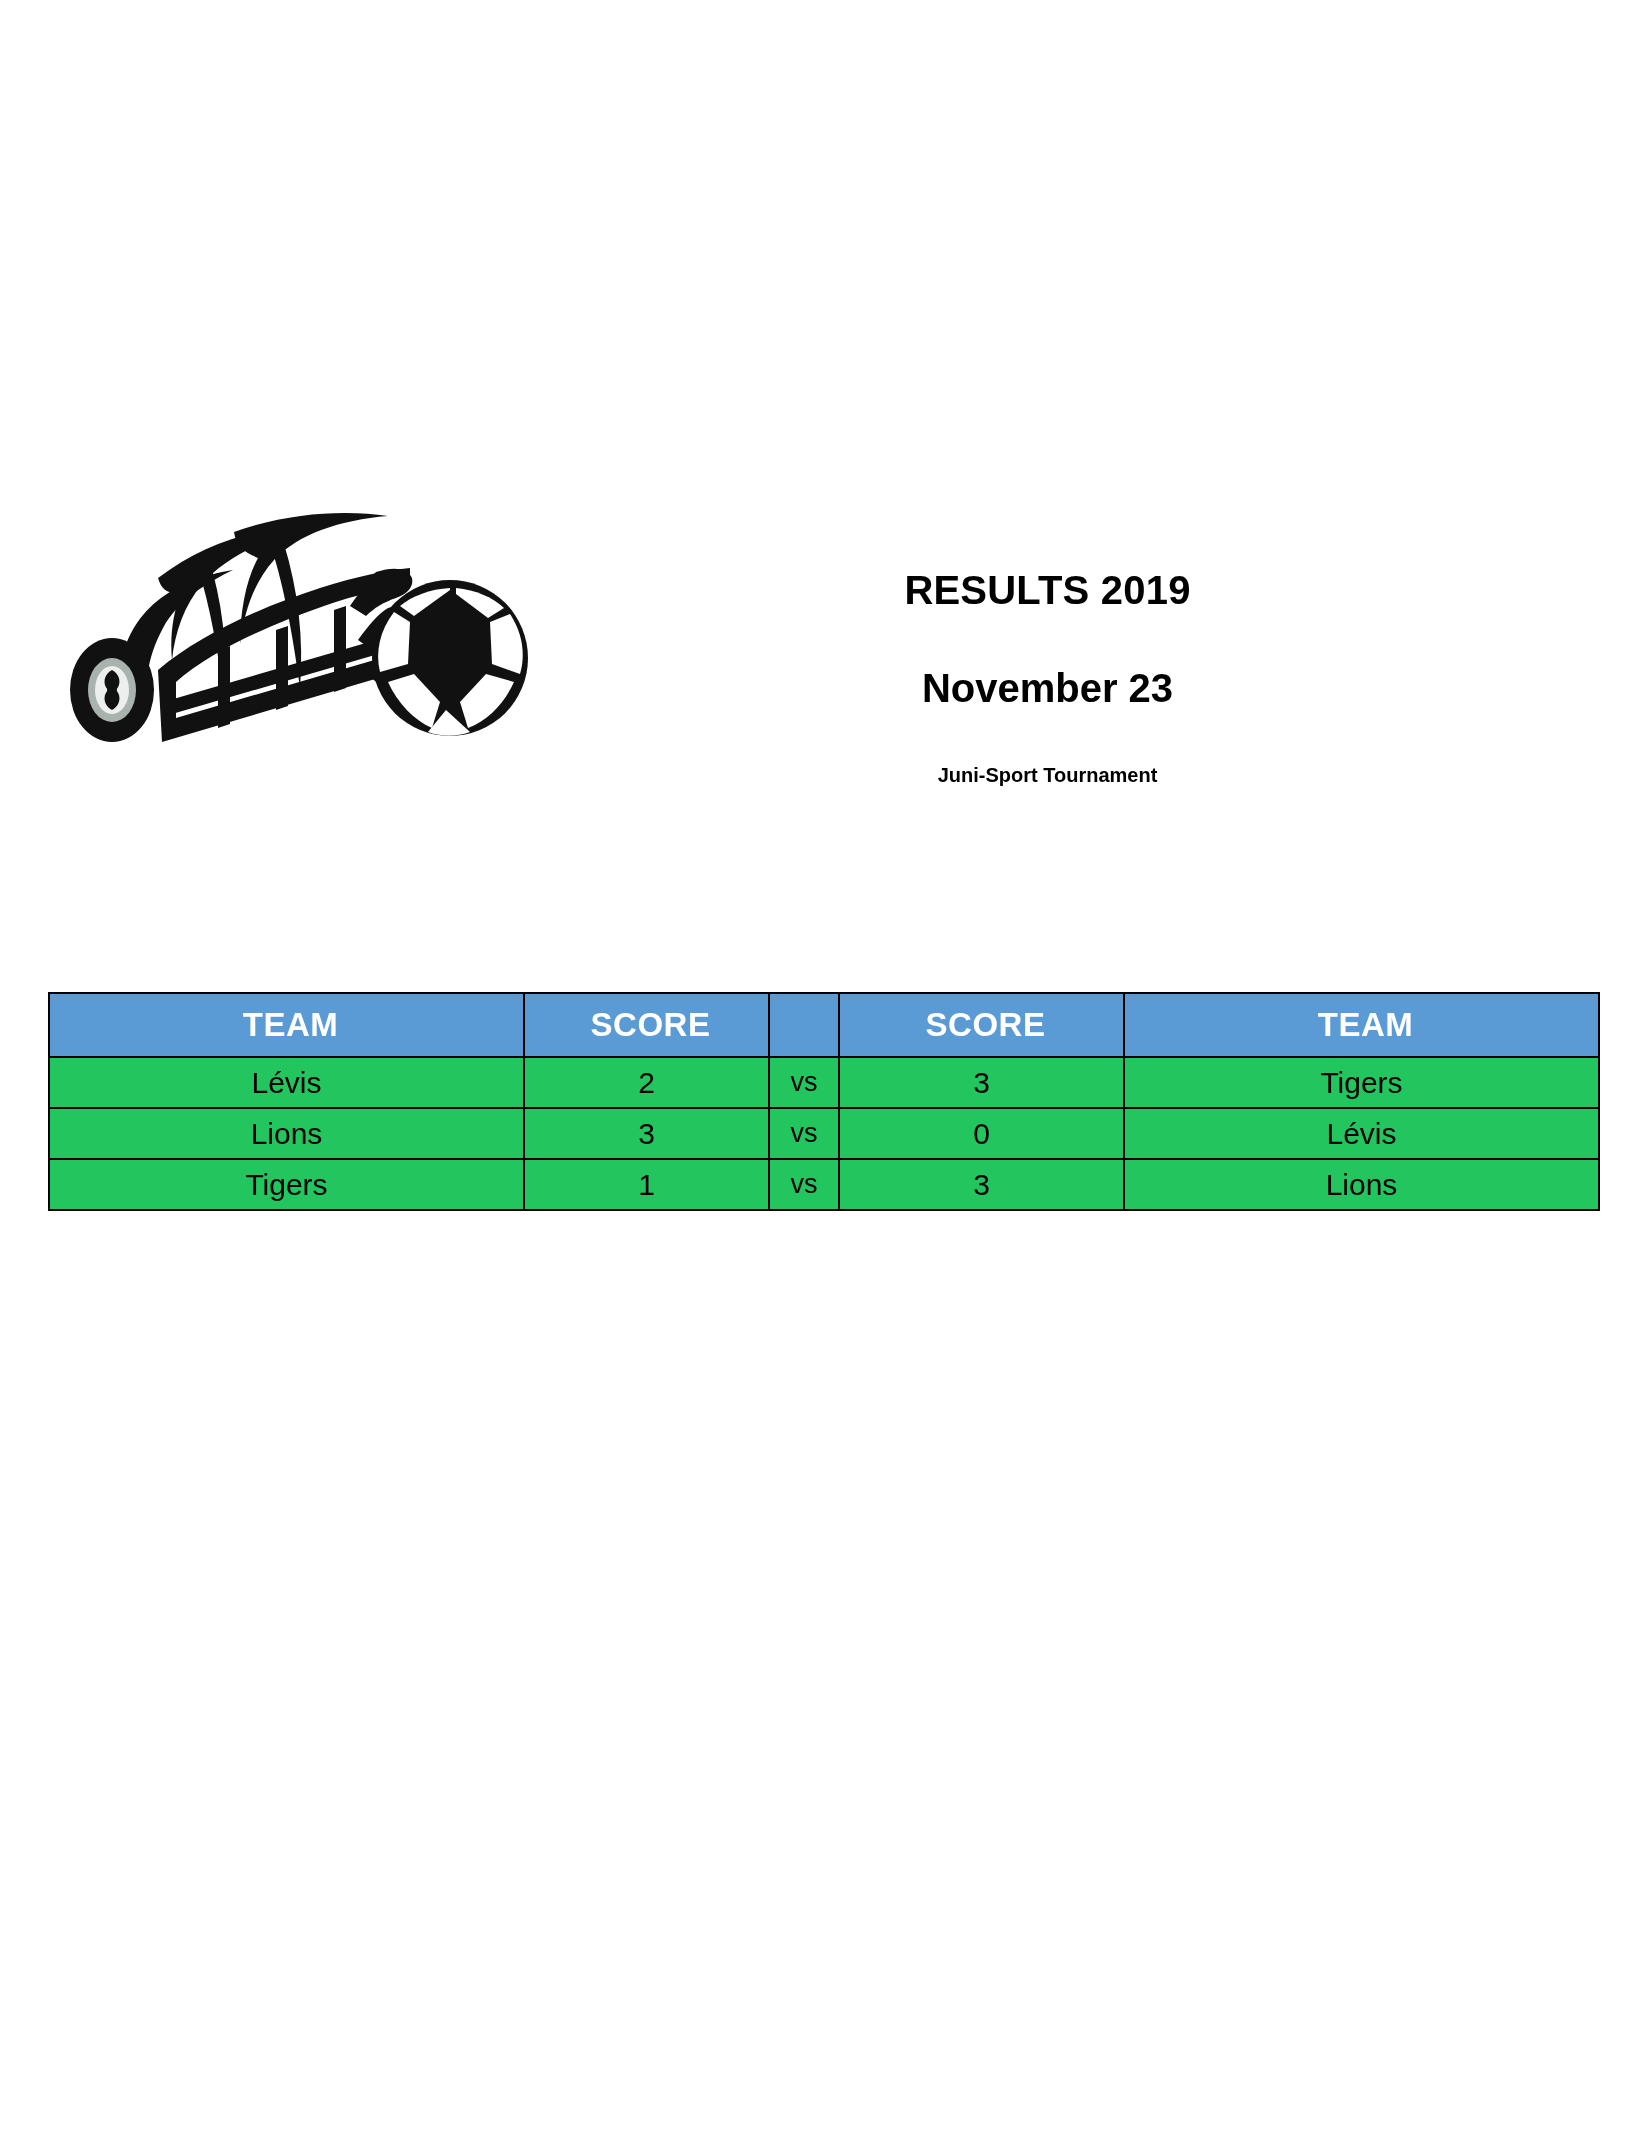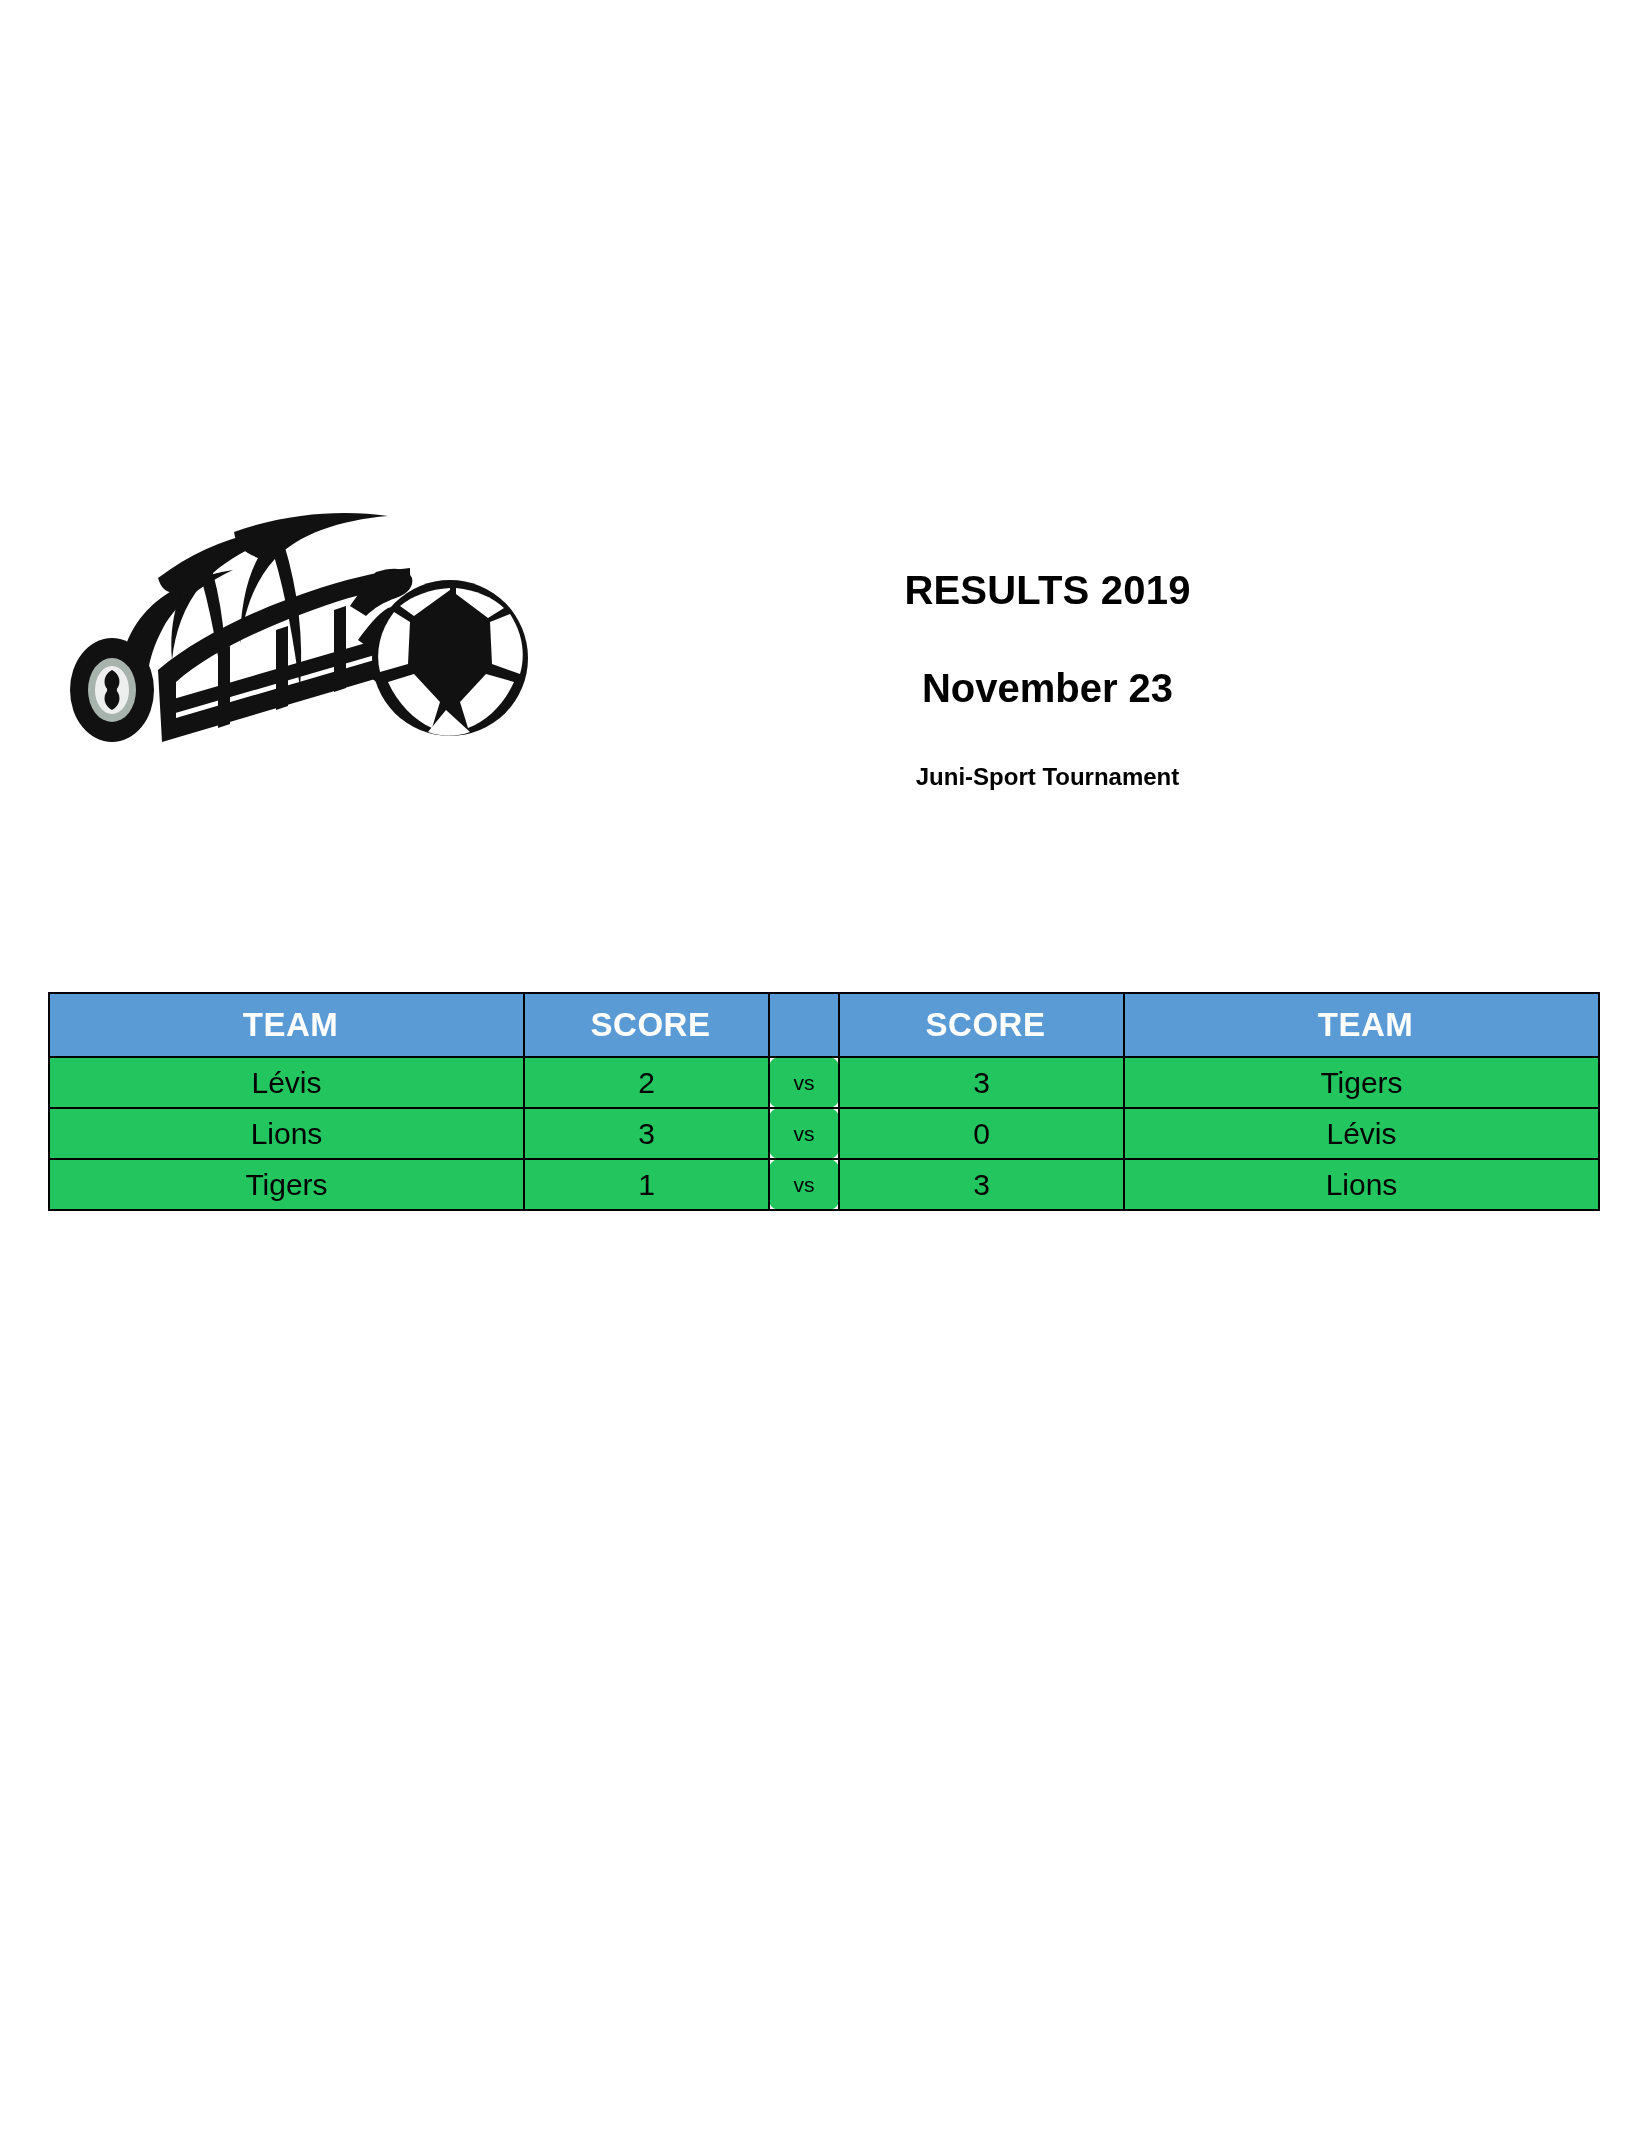--- a/index.html
+++ b/index.html
@@ -78,21 +78,21 @@
   .title-date {
     font-size: 40px;
     font-weight: bold;
     color: #000000;
     margin: 8px;
     padding-top: 42px;
     line-height: 1.1;
     white-space: nowrap;
   }
   .title-sub {
-    font-size: 24px;
+    font-size: 20px;
     font-weight: bold;
     color: #000000;
     margin: 0;
     padding-top: 46px;
     line-height: 1.1;
     white-space: nowrap;
   }
 
   
   .results-table-wrap {
@@ -132,22 +132,21 @@
   }
   table.results tbody td {
     background: #22c55e;
     color: #000000;
     font-size: 30px;
     font-weight: normal;
     height: 49px;
     line-height: 49px;
   }
   table.results tbody td.vs-cell {
-    font-size: 21px;
-    border-radius: 10px;
+    font-size: 27px;
   }
 </style>
 </head>
 <body>
 
 <div class="page">
 
   <div class="header-band">
 
     <div class="logo-block">

